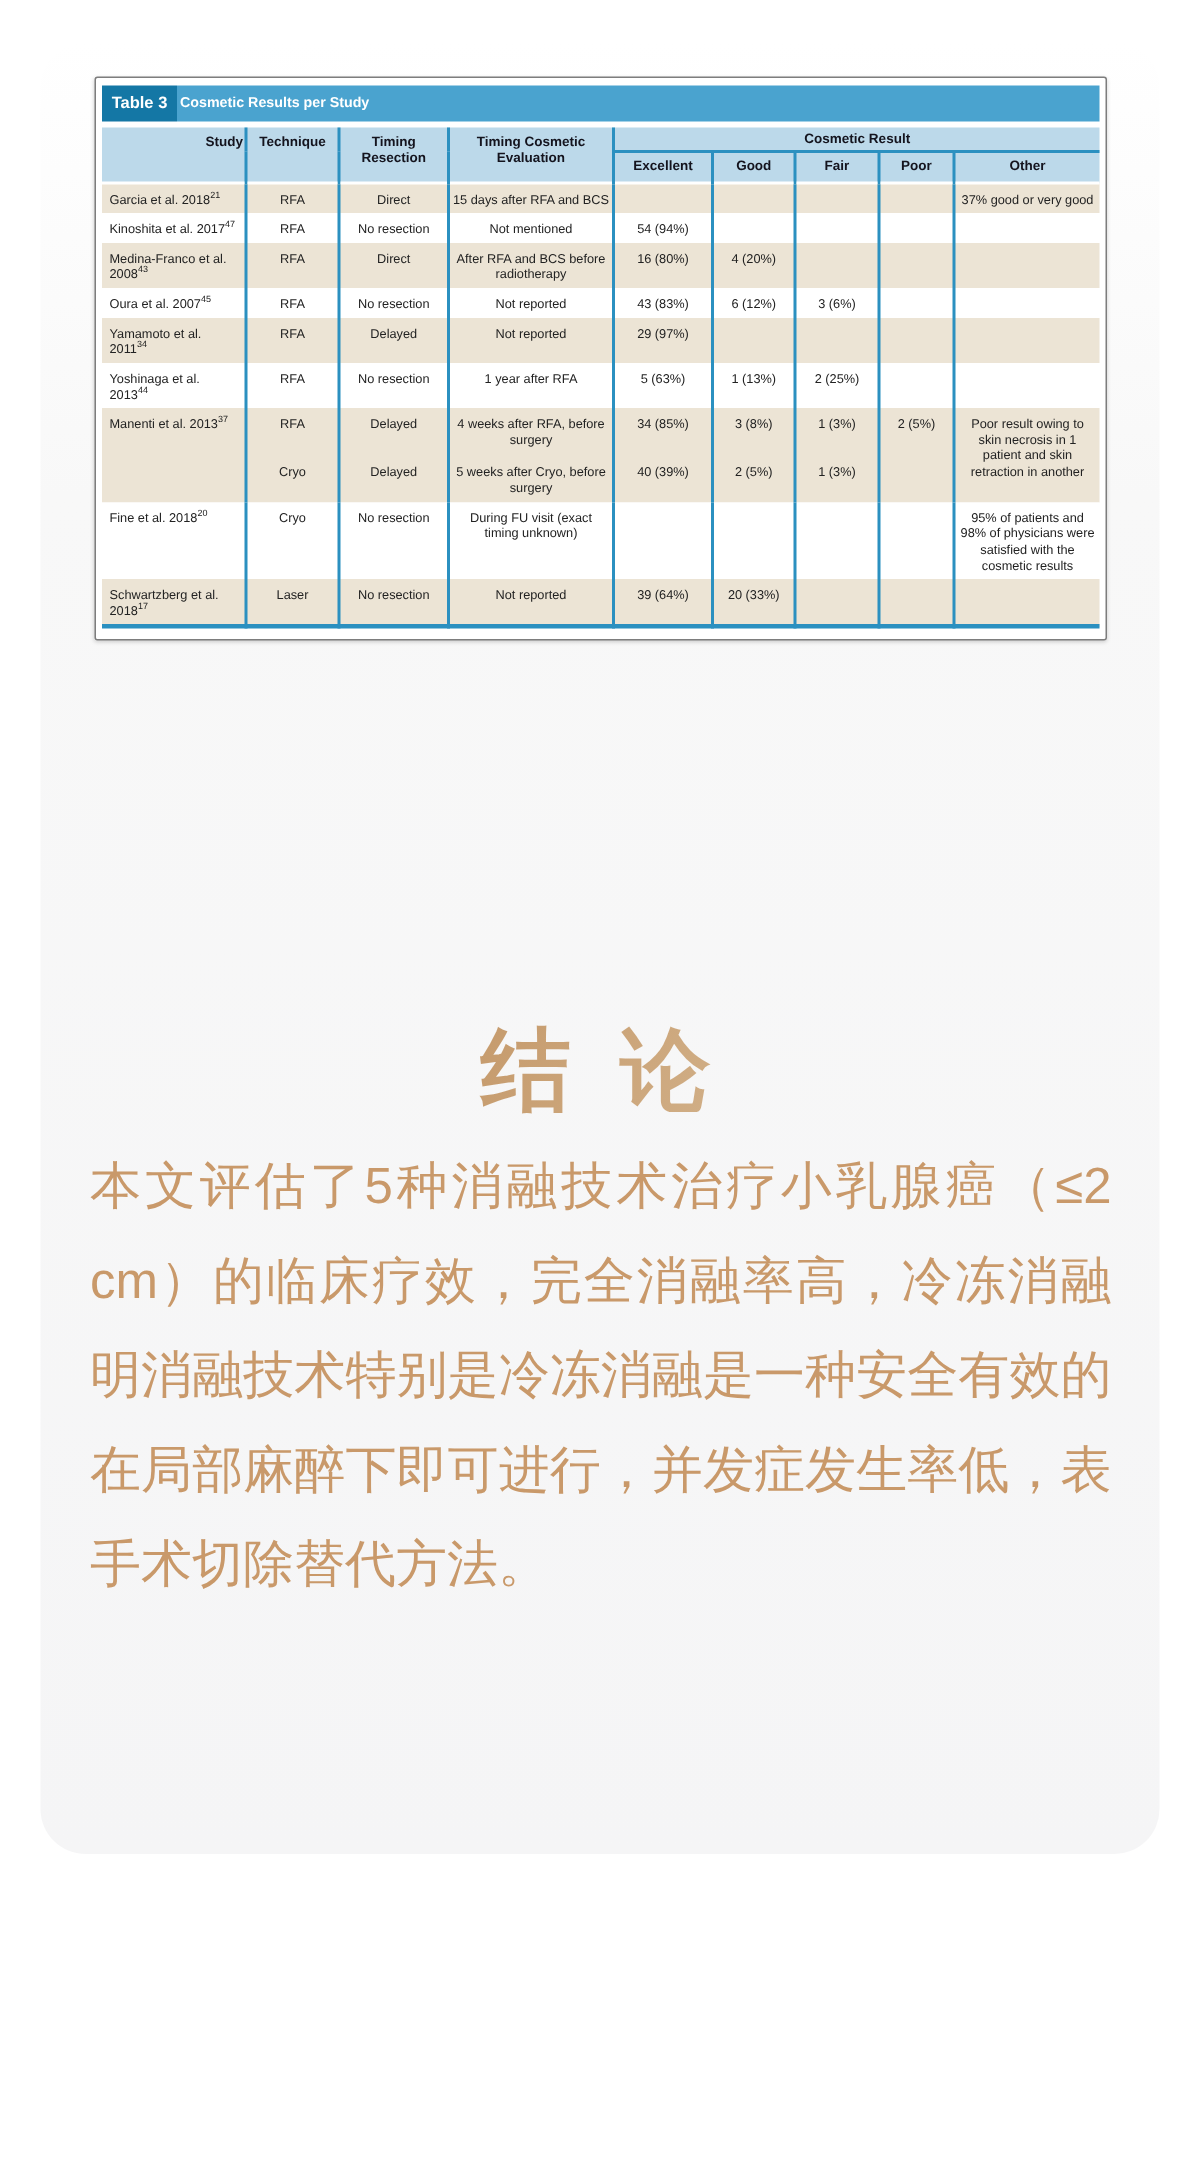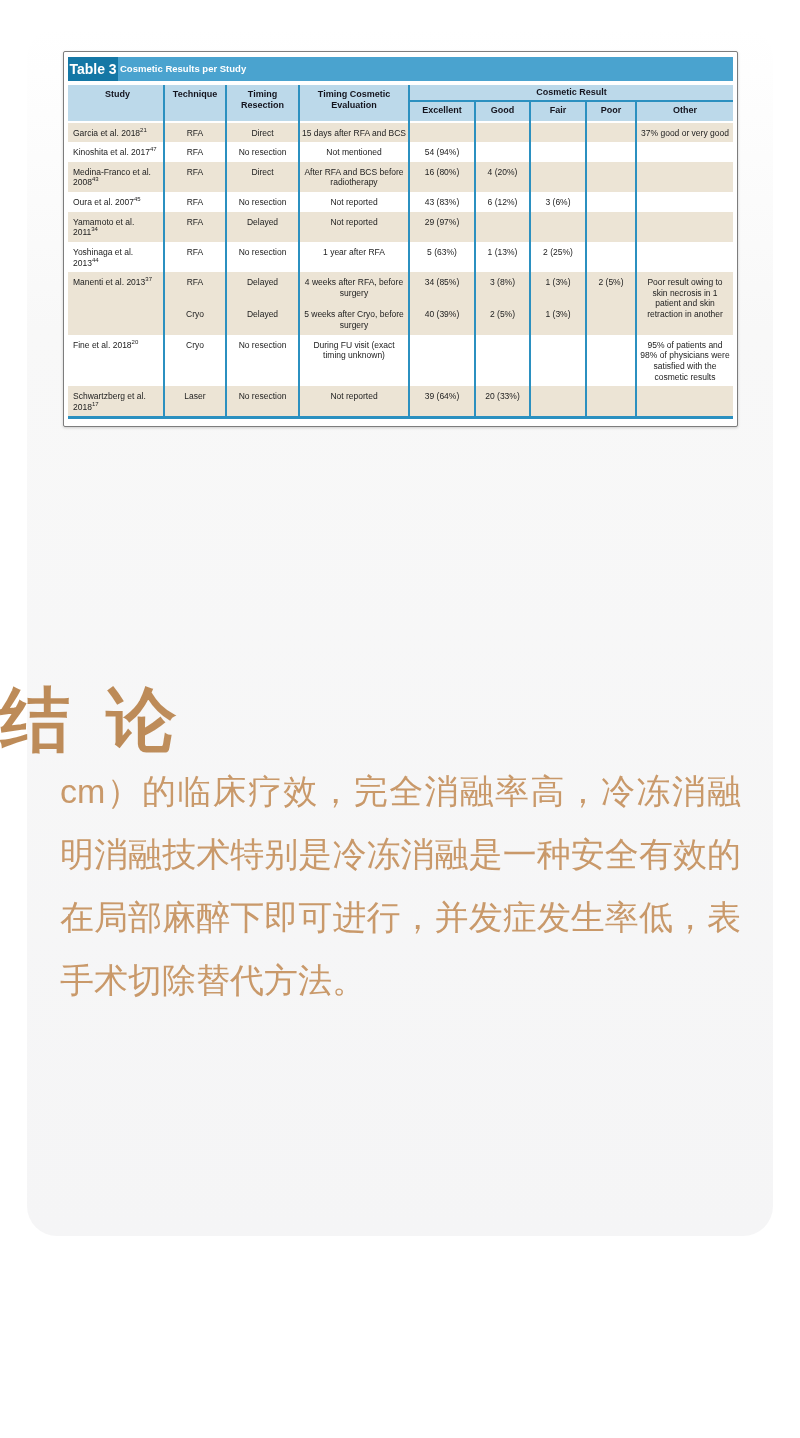--- a/index.html
+++ b/index.html
@@ -26,55 +26,55 @@
   
   .table-card{
     position:absolute;left:63px;top:51px;width:675px;
     background:#fff;border:1px solid #7d7d7d;border-radius:2px;
     padding:5px 4px 7px 4px;
     box-shadow:0 1px 3px rgba(0,0,0,.18);
   }
   .title-band{display:flex;height:24px;margin-bottom:4px;}
   .title-label{
     width:50px;background:var(--dark-blue);color:#fff;
-    font-size:14px;font-weight:bold;line-height:24px;text-align:center;
+    font-size:11px;font-weight:bold;line-height:24px;text-align:center;
   }
   .title-text{
     flex:1;background:var(--band-blue);color:#fff;
     font-size:9.5px;font-weight:bold;line-height:24px;padding-left:2px;
   }
   table.ctable{
     width:665px;table-layout:fixed;border-collapse:collapse;
     border-bottom:3px solid var(--line-blue);
   }
   .ctable th,.ctable td{border-left:2px solid var(--line-blue);}
   .ctable .study,.ctable .study-h{border-left:none;}
   .ctable thead th{
     background:var(--header-blue);color:#14141e;
     font-size:9px;font-weight:bold;text-align:center;
     vertical-align:top;padding:4px 1px 3px 1px;line-height:1.25;
   }
-  .ctable thead th.study-h{text-align:center;padding-left:5px;}
+  .ctable thead th.study-h{text-align:right;padding-left:5px;}
   .ctable thead th.group{border-bottom:2px solid var(--line-blue);padding:2px 1px;}
   .ctable thead tr.subhead th{padding:3px 1px 4px 1px;vertical-align:middle;}
   .ctable tbody td{
     font-size:8.5px;color:#222;text-align:center;vertical-align:top;
     padding:5px 2px 4px 2px;line-height:1.25;background:#fff;
   }
   .ctable tbody tr.shade td{background:var(--row-beige);}
   .ctable tbody tr:first-child td{border-top:2px solid #fff;}
   .ctable tbody td.study{text-align:left;padding-left:5px;padding-right:4px;}
   .ctable tbody tr.subrow td{padding-top:7px;}
   .ctable sup{font-size:6px;vertical-align:super;line-height:0;}
   .footnote{font-size:8px;color:#333;margin:5px 2px 0 3px;}
   
   .conclusion-title{
-    position:absolute;top:674px;left:0;width:800px;
+    position:absolute;top:674px;left:0;width:800px;text-align:center;
     font-family:"DejaVu Serif","Liberation Serif",serif;
-    font-size:70px;font-weight:bold;letter-spacing:6px;
+    font-size:60px;font-weight:bold;letter-spacing:6px;
     color:var(--gold-dark);
     background:linear-gradient(115deg,var(--gold-dark) 20%,var(--gold-light) 85%);
     -webkit-background-clip:text;background-clip:text;
     -webkit-text-fill-color:transparent;
   }
   .conclusion-body{position:absolute;top:760px;left:60px;width:681px;}
   .cbody-line{
     font-size:34px;line-height:63px;color:var(--body-gold);
     text-align:justify;text-align-last:justify;white-space:normal;
   }
@@ -226,17 +226,18 @@
           <td></td>
           <td></td>
           <td></td>
         </tr>
       </tbody>
   </table>
 </div>
 
 <h1 class="conclusion-title">结 论</h1>
 <div class="conclusion-body">
+    <div class="cbody-line">本文评估了5种消融技术治疗小乳腺癌（≤2</div>
     <div class="cbody-line">cm）的临床疗效，完全消融率高，冷冻消融</div>
     <div class="cbody-line">明消融技术特别是冷冻消融是一种安全有效的</div>
     <div class="cbody-line">在局部麻醉下即可进行，并发症发生率低，表</div>
     <div class="cbody-line last">手术切除替代方法。</div>
   </div>
 
 </body></html>

